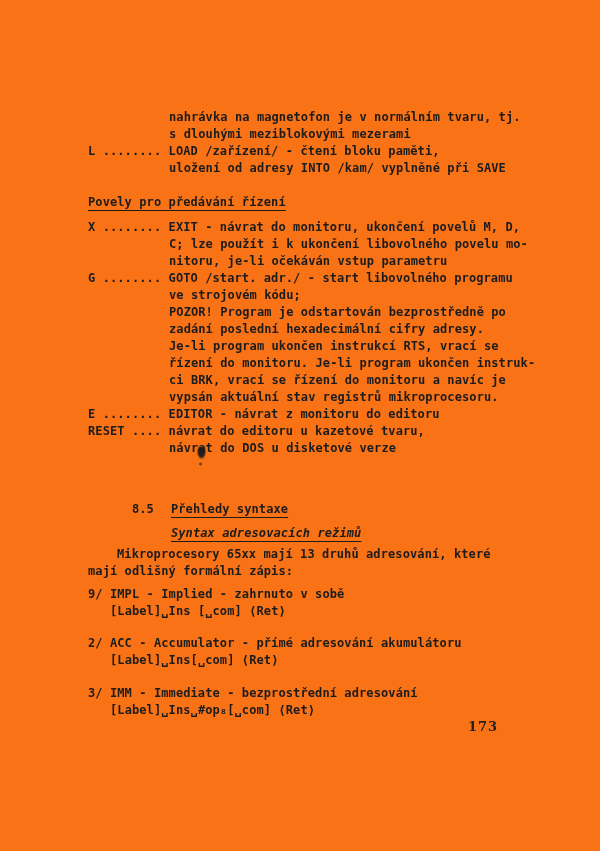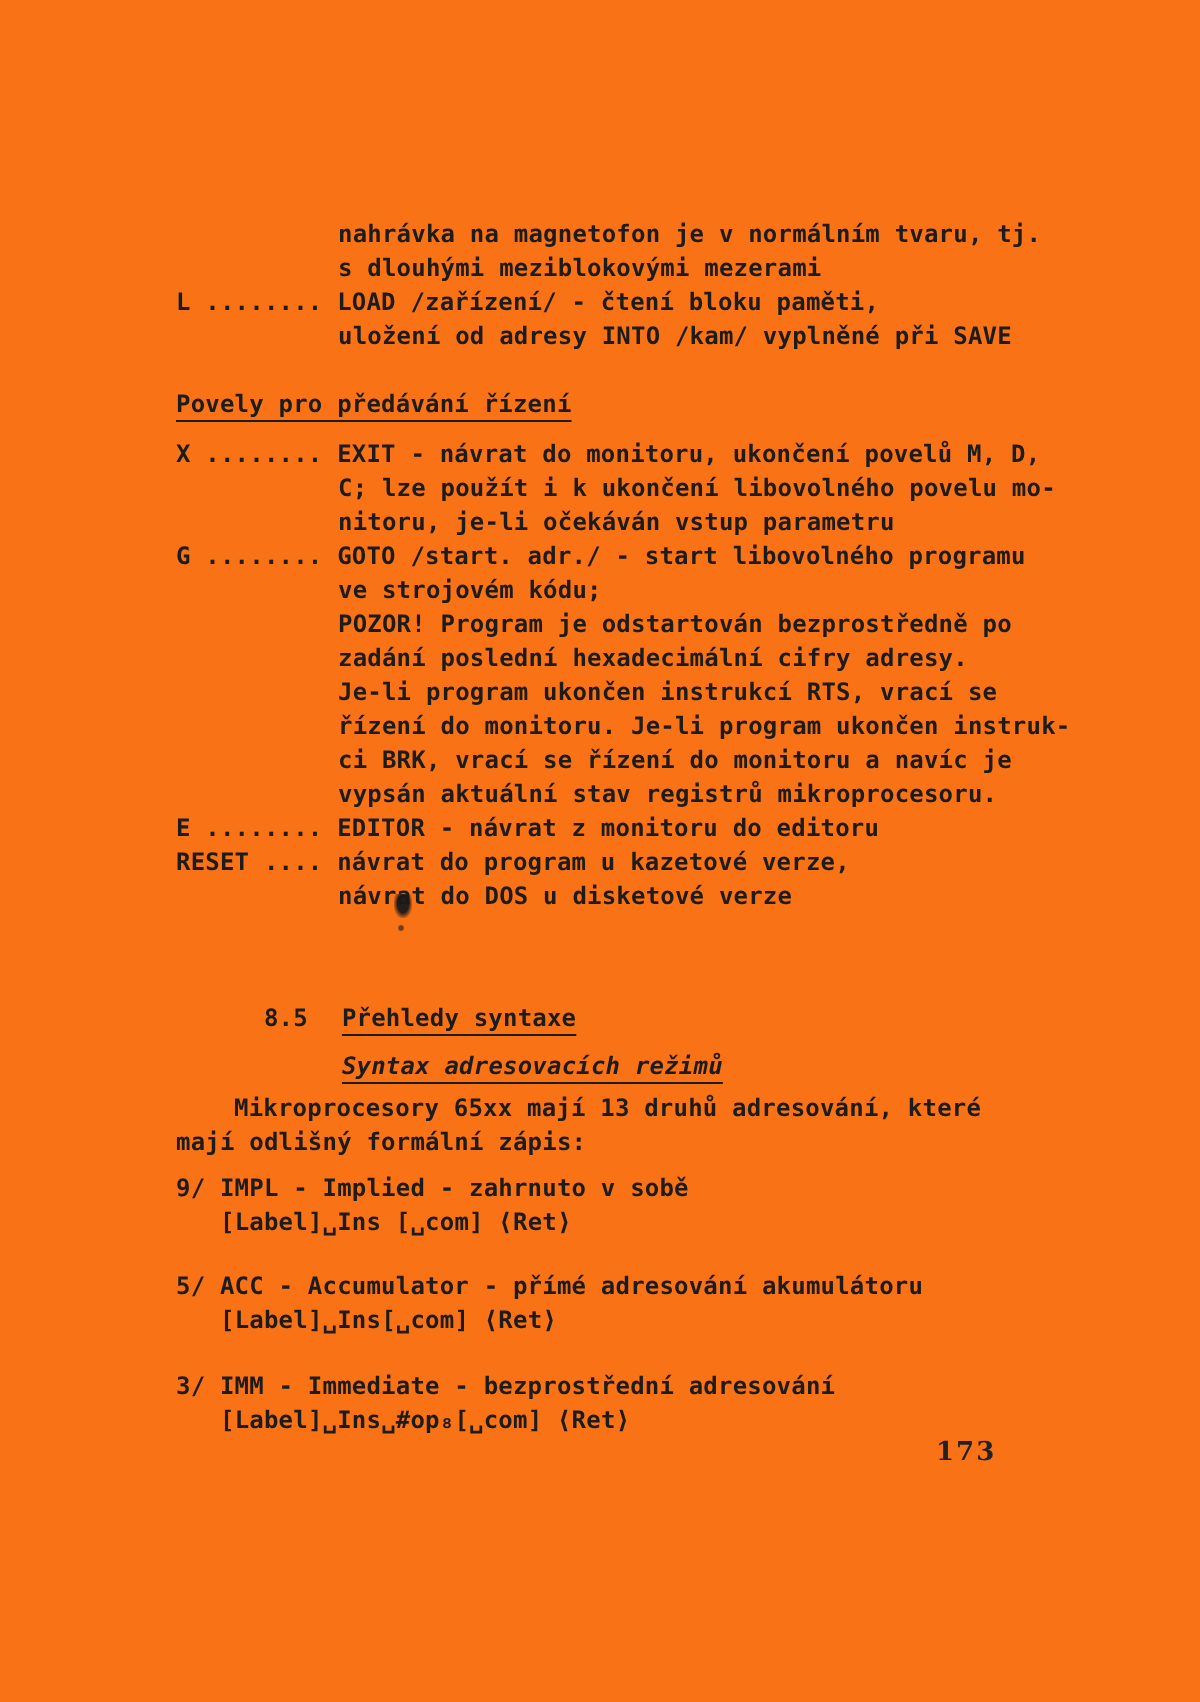--- a/index.html
+++ b/index.html
@@ -86,40 +86,40 @@
       <div class="line indent">nitoru, je-li očekáván vstup parametru</div>
       <div class="line">G ........ GOTO /start. adr./ - start libovolného programu</div>
       <div class="line indent">ve strojovém kódu;</div>
       <div class="line indent">POZOR! Program je odstartován bezprostředně po</div>
       <div class="line indent">zadání poslední hexadecimální cifry adresy.</div>
       <div class="line indent">Je-li program ukončen instrukcí RTS, vrací se</div>
       <div class="line indent">řízení do monitoru. Je-li program ukončen instruk-</div>
       <div class="line indent">ci BRK, vrací se řízení do monitoru a navíc je</div>
       <div class="line indent">vypsán aktuální stav registrů mikroprocesoru.</div>
       <div class="line">E ........ EDITOR - návrat z monitoru do editoru</div>
-      <div class="line">RESET .... návrat do program u kazetové verze,</div>
+      <div class="line">RESET .... návrat do editoru u kazetové tvaru,</div>
       <div class="line indent">návrat do DOS u disketové verze</div>
     </div>
 
     <div class="line mt-sec77">
       <span class="h-num">8.5</span><span class="heading">Přehledy syntaxe</span>
     </div>
     <div class="line sub-indent mt-sub">
       <span class="heading">Syntax adresovacích režimů</span>
     </div>
 
     <div class="line para-indent mt-para">Mikroprocesory 65xx mají 13 druhů adresování, které</div>
     <div class="line">mají odlišný formální zápis:</div>
 
     <div class="block mt-item1">
       <div class="line">9/ IMPL - Implied - zahrnuto v sobě</div>
       <div class="line syntax-indent">[Label]␣Ins [␣com] ⟨Ret⟩</div>
     </div>
     <div class="block mt-item2">
-      <div class="line">5/ ACC - Accumulator - přímé adresování akumulátoru</div>
+      <div class="line">2/ ACC - Accumulator - přímé adresování akumulátoru</div>
       <div class="line syntax-indent">[Label]␣Ins[␣com] ⟨Ret⟩</div>
     </div>
     <div class="block mt-item3">
       <div class="line">3/ IMM - Immediate - bezprostřední adresování</div>
       <div class="line syntax-indent">[Label]␣Ins␣#op₈[␣com] ⟨Ret⟩</div>
     </div>
 
   </section>
 
   <span class="ink-smudge"></span>

